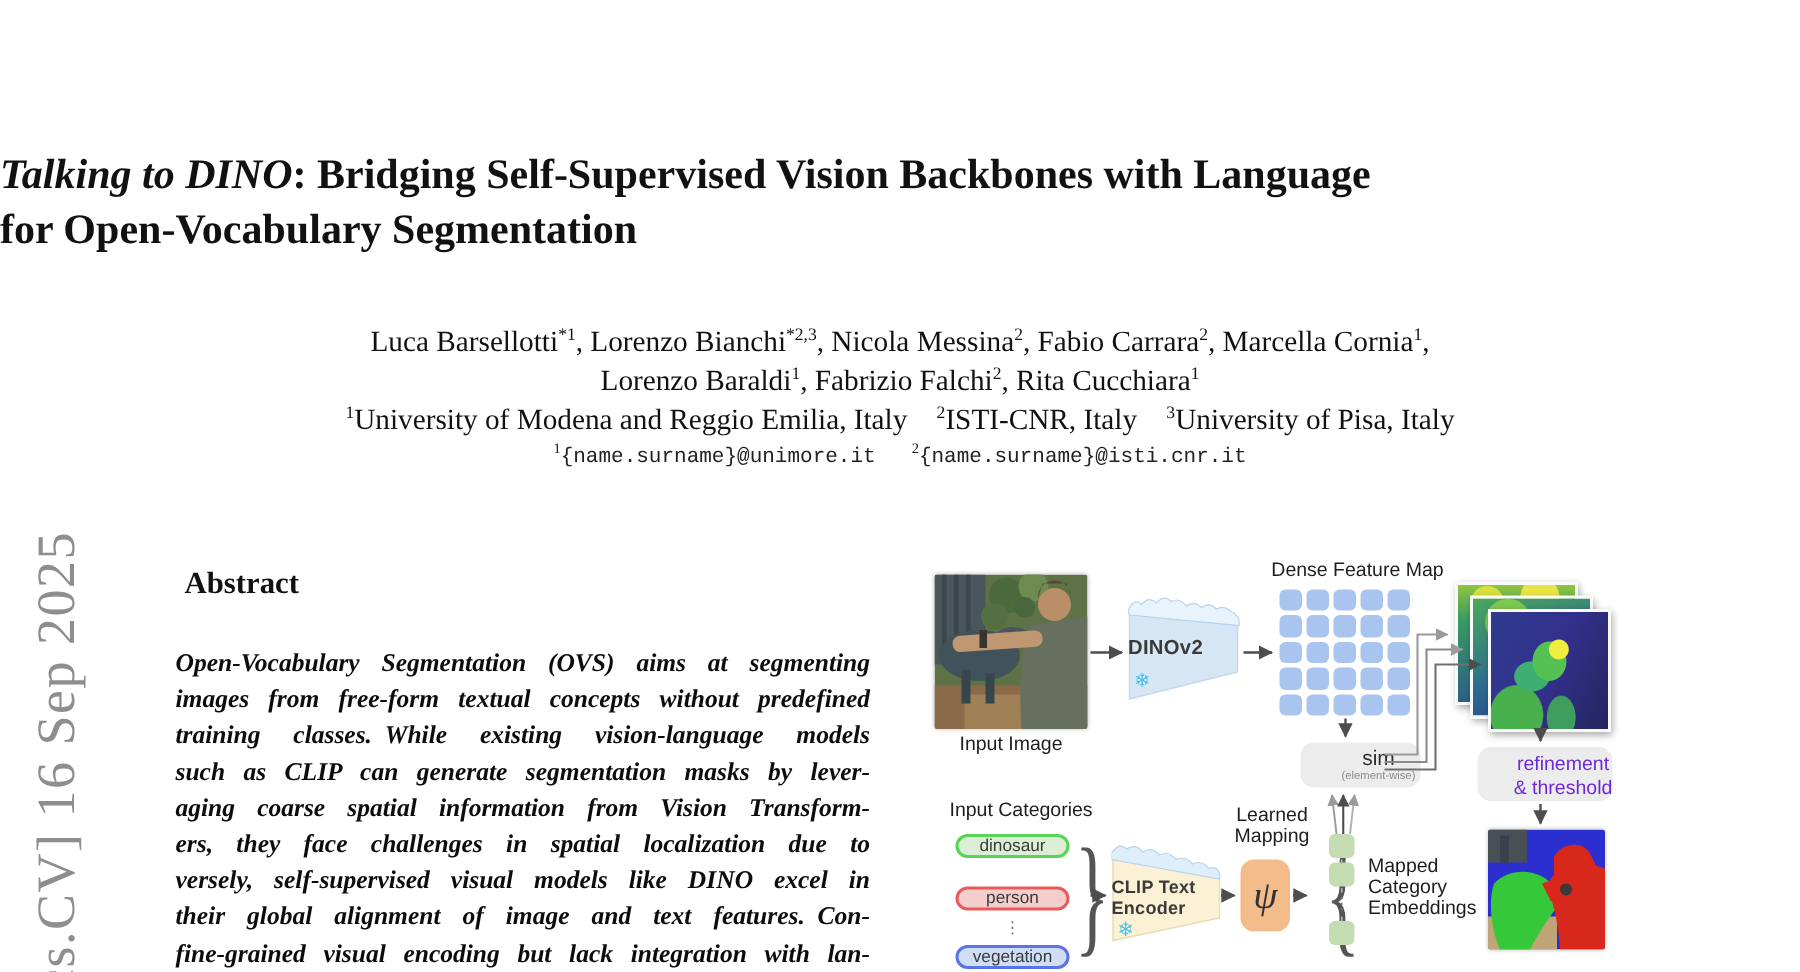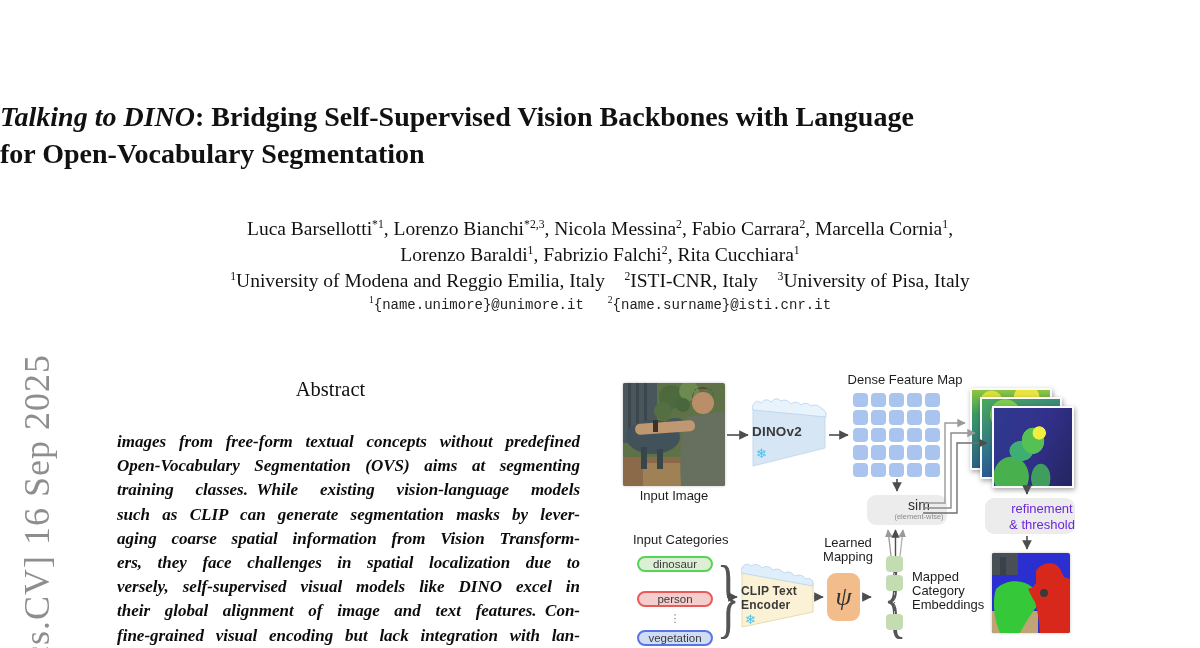--- a/index.html
+++ b/index.html
@@ -12,22 +12,22 @@
   
   .title{position:absolute;left:0;right:0;top:98px;margin:0;text-align:left;
         font-size:28px;font-weight:bold;line-height:37px;}
   .title em{font-style:italic;}
   .authors{position:absolute;left:0;right:0;text-align:center;font-size:19.5px;line-height:1.15;}
   .authors-1{top:218px;} .authors-2{top:244px;} .affils{top:270px;}
   .emails{position:absolute;left:0;right:0;top:295px;text-align:center;font-size:16px;}
   .emails .mono{font-family:"Liberation Mono",monospace;font-size:14px;color:#222;}
   sup{font-size:60%;line-height:0;}
   
-  .abstract-heading{position:absolute;left:99px;top:378px;width:463px;text-align:center;
-        font-size:20.5px;font-weight:normal;}
+  .abstract-heading{position:absolute;left:123px;top:378px;width:463px;text-align:left;
+        font-size:20.5px;font-weight:bold;}
   .abstract-body{position:absolute;left:117px;top:430px;width:463px;font-size:17px;
         font-style:italic;font-weight:600;color:#0c0c0c;}
   .aline{text-align:justify;text-align-last:justify;line-height:24.2px;white-space:normal;}
   
   .figure{position:absolute;left:615px;top:370px;width:485px;height:278px;
         font-family:"Liberation Sans",sans-serif;color:#222;}
   .figure .lbl{position:absolute;font-size:13px;color:#1d1d1d;}
   .center{text-align:center;}
   .photo{position:absolute;border-radius:2px;overflow:hidden;box-shadow:0 0 3px rgba(0,0,0,.25);}
   .input-photo{left:8px;top:13px;width:102px;height:103px;}
@@ -94,26 +94,26 @@
   <div class="arxiv-stamp">cs.CV]  16 Sep 2025</div>
 
   <h1 class="title">
     <span><em>Talking to DINO</em><span>: Bridging Self-Supervised Vision Backbones with Language</span></span><br>
     <span>for Open-Vocabulary Segmentation</span>
   </h1>
 
   <div class="authors authors-1">Luca Barsellotti<sup>*1</sup>, Lorenzo Bianchi<sup>*2,3</sup>, Nicola Messina<sup>2</sup>, Fabio Carrara<sup>2</sup>, Marcella Cornia<sup>1</sup>,</div>
   <div class="authors authors-2">Lorenzo Baraldi<sup>1</sup>, Fabrizio Falchi<sup>2</sup>, Rita Cucchiara<sup>1</sup></div>
   <div class="authors affils"><sup>1</sup>University of Modena and Reggio Emilia, Italy <sup>2</sup>ISTI-CNR, Italy <sup>3</sup>University of Pisa, Italy</div>
-  <div class="emails"><sup>1</sup><span class="mono">{name.unimore}@unimore.it</span>  <sup>2</sup><span class="mono">{name.surname}@isti.cnr.it</span></div>
+  <div class="emails"><sup>1</sup><span class="mono">{name.surname}@unimore.it</span>  <sup>2</sup><span class="mono">{name.surname}@isti.cnr.it</span></div>
 
   <div class="abstract-heading">Abstract</div>
   <div class="abstract-body">
+      <div class="aline">Open-Vocabulary Segmentation (OVS) aims at segmenting</div>
       <div class="aline">images from free-form textual concepts without predefined</div>
-      <div class="aline">Open-Vocabulary Segmentation (OVS) aims at segmenting</div>
       <div class="aline">training classes. While existing vision-language models</div>
       <div class="aline">such as CLIP can generate segmentation masks by lever-</div>
       <div class="aline">aging coarse spatial information from Vision Transform-</div>
       <div class="aline">ers, they face challenges in spatial localization due to</div>
       <div class="aline">versely, self-supervised visual models like DINO excel in</div>
       <div class="aline">their global alignment of image and text features. Con-</div>
       <div class="aline">fine-grained visual encoding but lack integration with lan-</div>
       <div class="aline">guage. To bridge this gap, we present Talk2DINO, a novel</div>
     </div>
 

